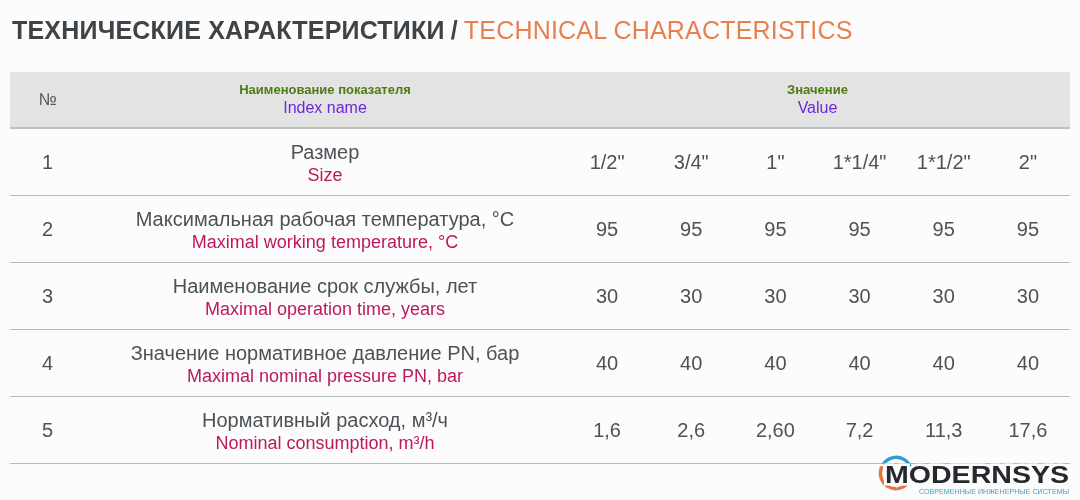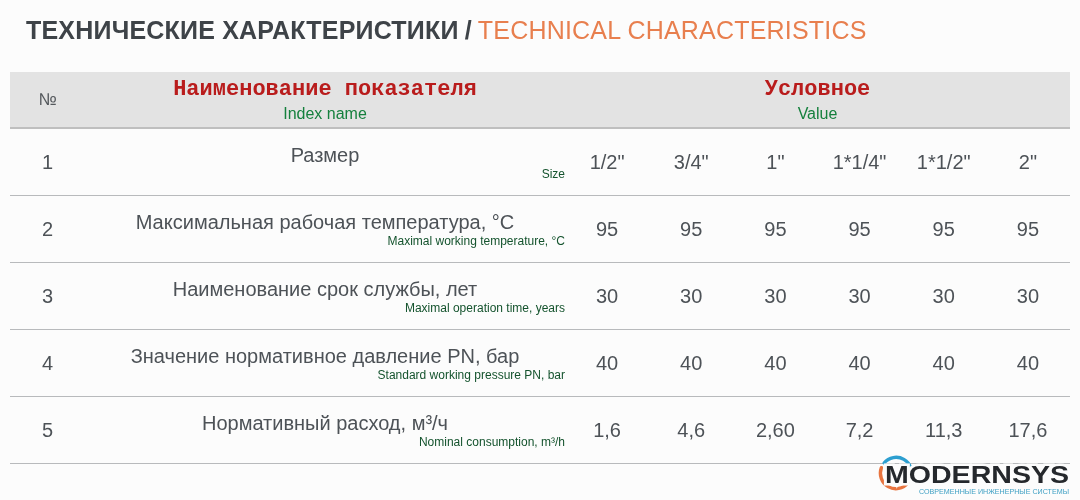--- a/index.html
+++ b/index.html
@@ -4,21 +4,21 @@
 <style>
   * { margin:0; padding:0; box-sizing:border-box; }
   html,body { background:#ffffff; }
   .page {
     position:relative; width:1080px; height:500px;
     background:#fcfcfc; overflow:hidden;
     font-family:"Liberation Sans", sans-serif;
   }
   
   .title {
-    position:absolute; left:26px; top:16px;
+    position:absolute; left:12px; top:16px;
     font-size:25px; letter-spacing:0.2px; white-space:nowrap;
   }
   .title .t-ru { font-weight:bold; color:#3e4348; }
   .title .t-sep { font-weight:bold; color:#3e4348; padding:0 6px; }
   .title .t-en { font-weight:normal; color:#e87f4e; }
 
   
   .spec-table { position:absolute; left:10px; top:72px; width:1060px; }
   .grid-row {
     display:grid;
@@ -27,31 +27,31 @@
     text-align:center;
   }
   .thead {
     background:#e3e3e3;
     height:57px;
     border-bottom:2px solid #bfbfbf;
   }
   .h-num  { font-size:17px; color:#54585c; }
   .h-main { grid-column:2; }
   .h-vals { grid-column:3 / span 6; }
-  .h-ru   { font-size:22px; font-weight:bold; color:#b91c1c; line-height:1.25;font-family:Liberation Mono, monospace; }
-  .h-en   { font-size:16px; color:#15803d; line-height:1.2; }
+  .h-ru   { font-size:13px; font-weight:bold; color:#4d7c0f; line-height:1.25; }
+  .h-en   { font-size:16px; color:#6d28d9; line-height:1.2; }
 
   .trow {
     height:67px;
     border-bottom:1px solid #b8babc;
     background:#fcfcfc;
   }
   .c-num  { font-size:20px; color:#4d5257; }
   .c-ru   { font-size:20px; color:#4d5257; line-height:1.3; }
-  .c-en   { font-size:12px; color:#14532d; line-height:1.15;text-align:right; }
+  .c-en   { font-size:18px; color:#be185d; line-height:1.15; }
   .c-val  { font-size:20px; color:#4d5257; }
 
   
   .logo { position:absolute; right:2px; bottom:2px; width:204px; height:46px; }
 </style>
 </head>
 <body>
 
 <div class="page">
 
@@ -61,21 +61,21 @@
 
   <div class="spec-table">
 
     <div class="grid-row thead">
       <div class="h-num">№</div>
       <div class="h-main">
         <div class="h-ru">Наименование показателя</div>
         <div class="h-en">Index name</div>
       </div>
       <div class="h-vals">
-        <div class="h-ru">Условное</div>
+        <div class="h-ru">Значение</div>
         <div class="h-en">Value</div>
       </div>
     </div>
 
     <div class="grid-row trow">
       <div class="c-num">1</div>
       <div>
         <div class="c-ru">Размер</div>
         <div class="c-en">Size</div>
       </div>
@@ -112,38 +112,38 @@
       <div class="c-val">30</div>
       <div class="c-val">30</div>
       <div class="c-val">30</div>
       <div class="c-val">30</div>
     </div>
 
     <div class="grid-row trow">
       <div class="c-num">4</div>
       <div>
         <div class="c-ru">Значение нормативное давление PN, бар</div>
-        <div class="c-en">Standard working pressure PN, bar</div>
+        <div class="c-en">Maximal nominal pressure PN, bar</div>
       </div>
       <div class="c-val">40</div>
       <div class="c-val">40</div>
       <div class="c-val">40</div>
       <div class="c-val">40</div>
       <div class="c-val">40</div>
       <div class="c-val">40</div>
     </div>
 
     <div class="grid-row trow">
       <div class="c-num">5</div>
       <div>
         <div class="c-ru">Нормативный расход, м³/ч</div>
         <div class="c-en">Nominal consumption, m³/h</div>
       </div>
       <div class="c-val">1,6</div>
-      <div class="c-val">4,6</div>
+      <div class="c-val">2,6</div>
       <div class="c-val">2,60</div>
       <div class="c-val">7,2</div>
       <div class="c-val">11,3</div>
       <div class="c-val">17,6</div>
     </div>
 
   </div>
 
   <svg class="logo" viewBox="0 0 204 46" xmlns="http://www.w3.org/2000/svg">
     <g>

